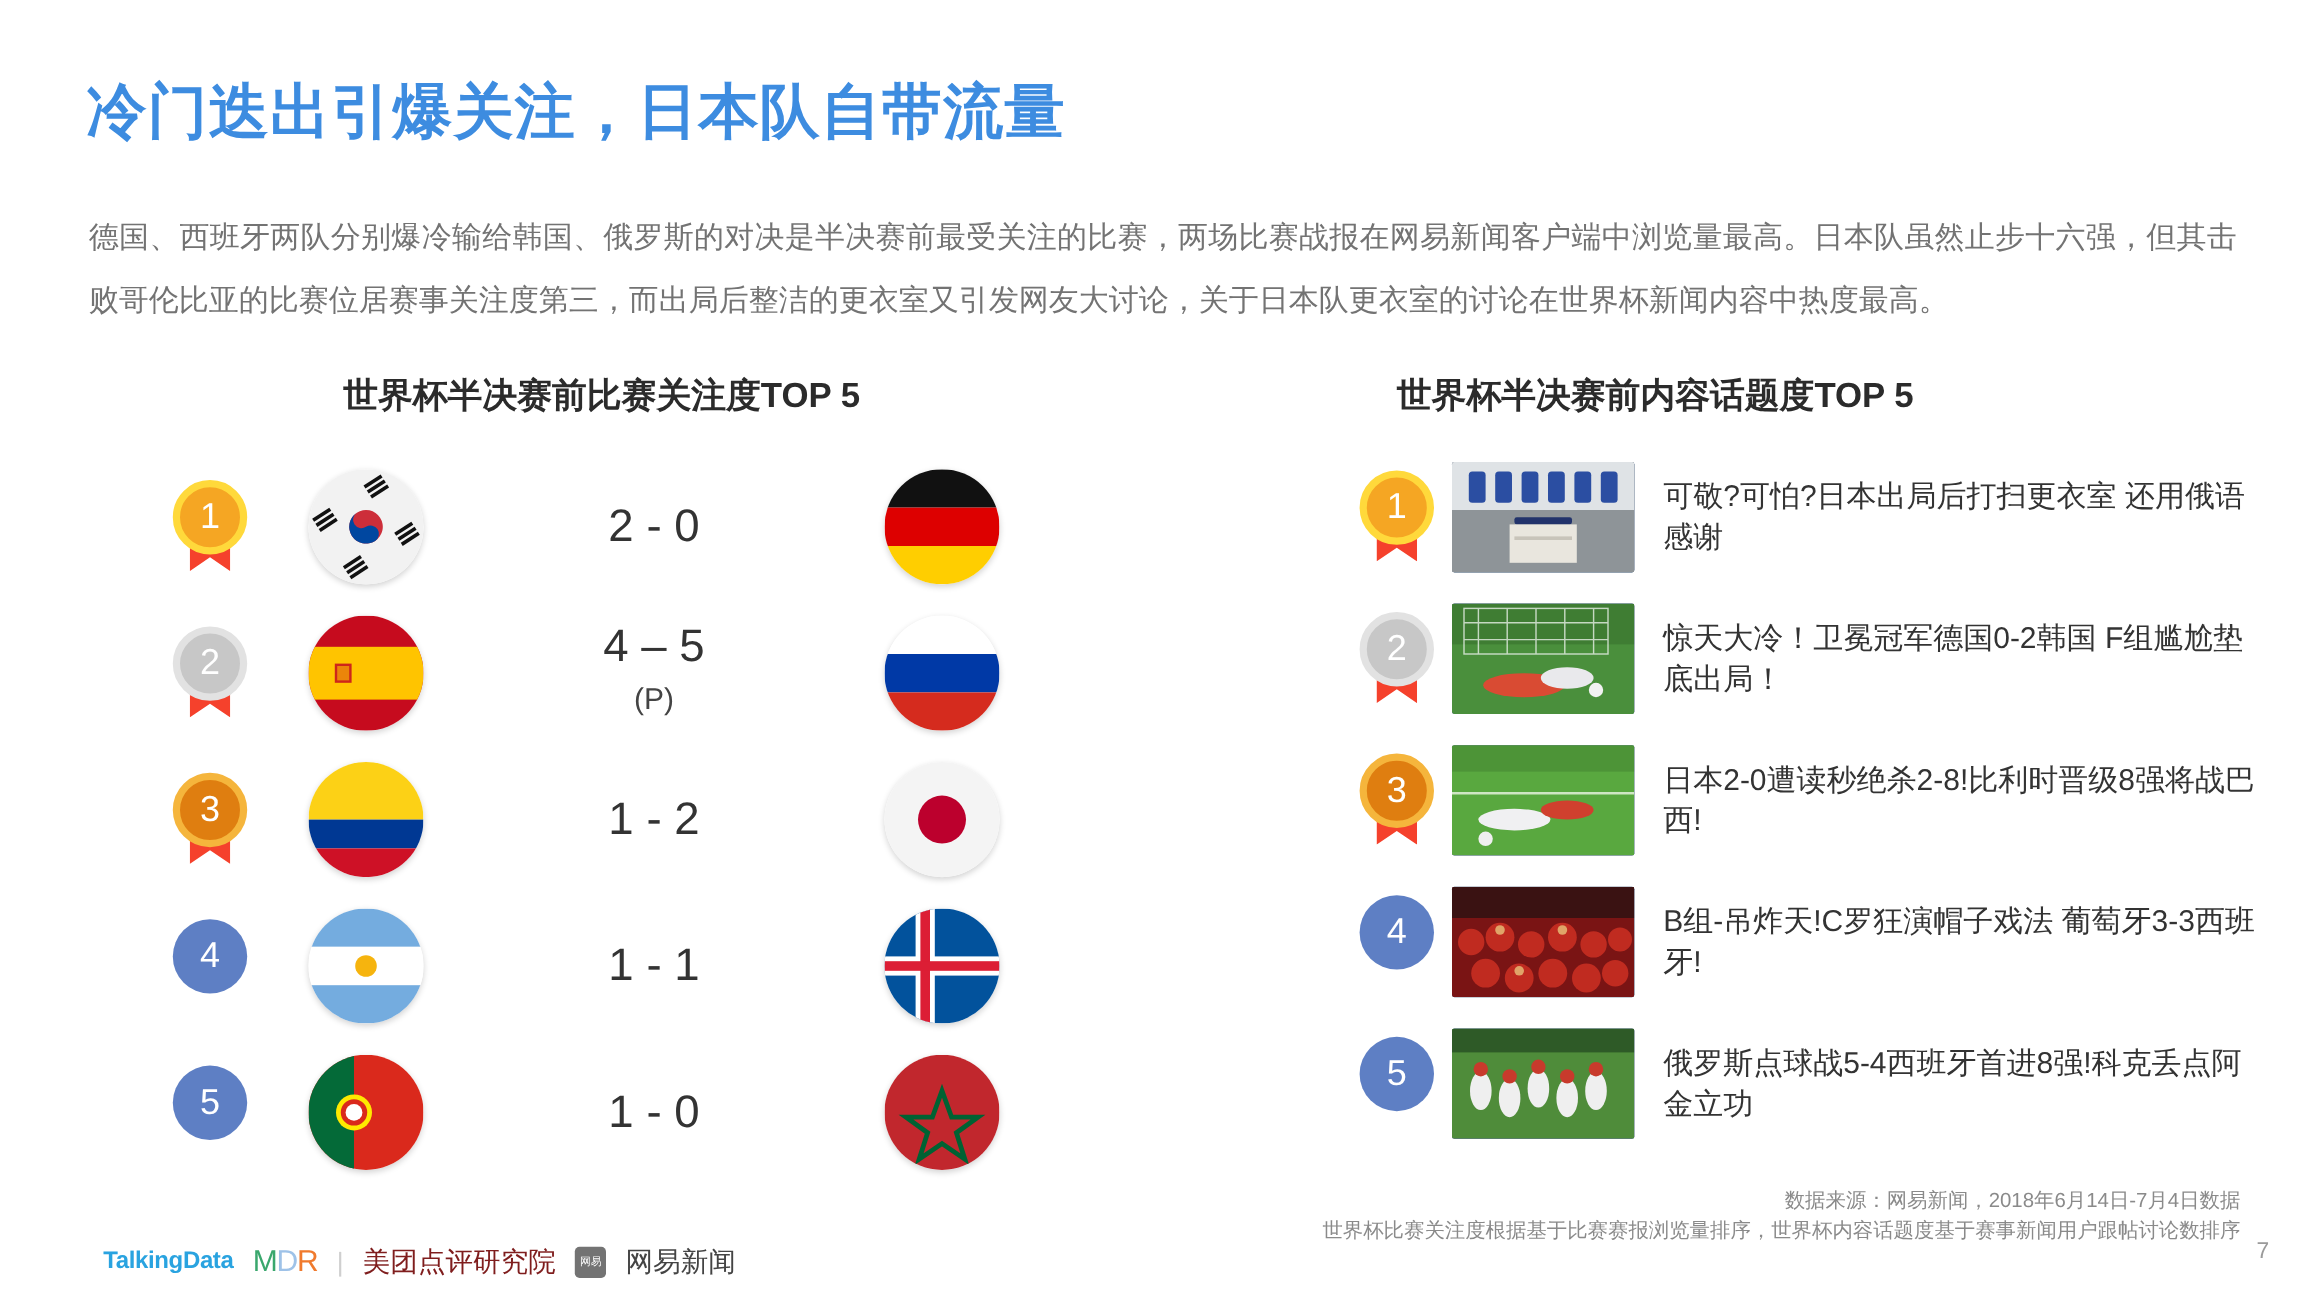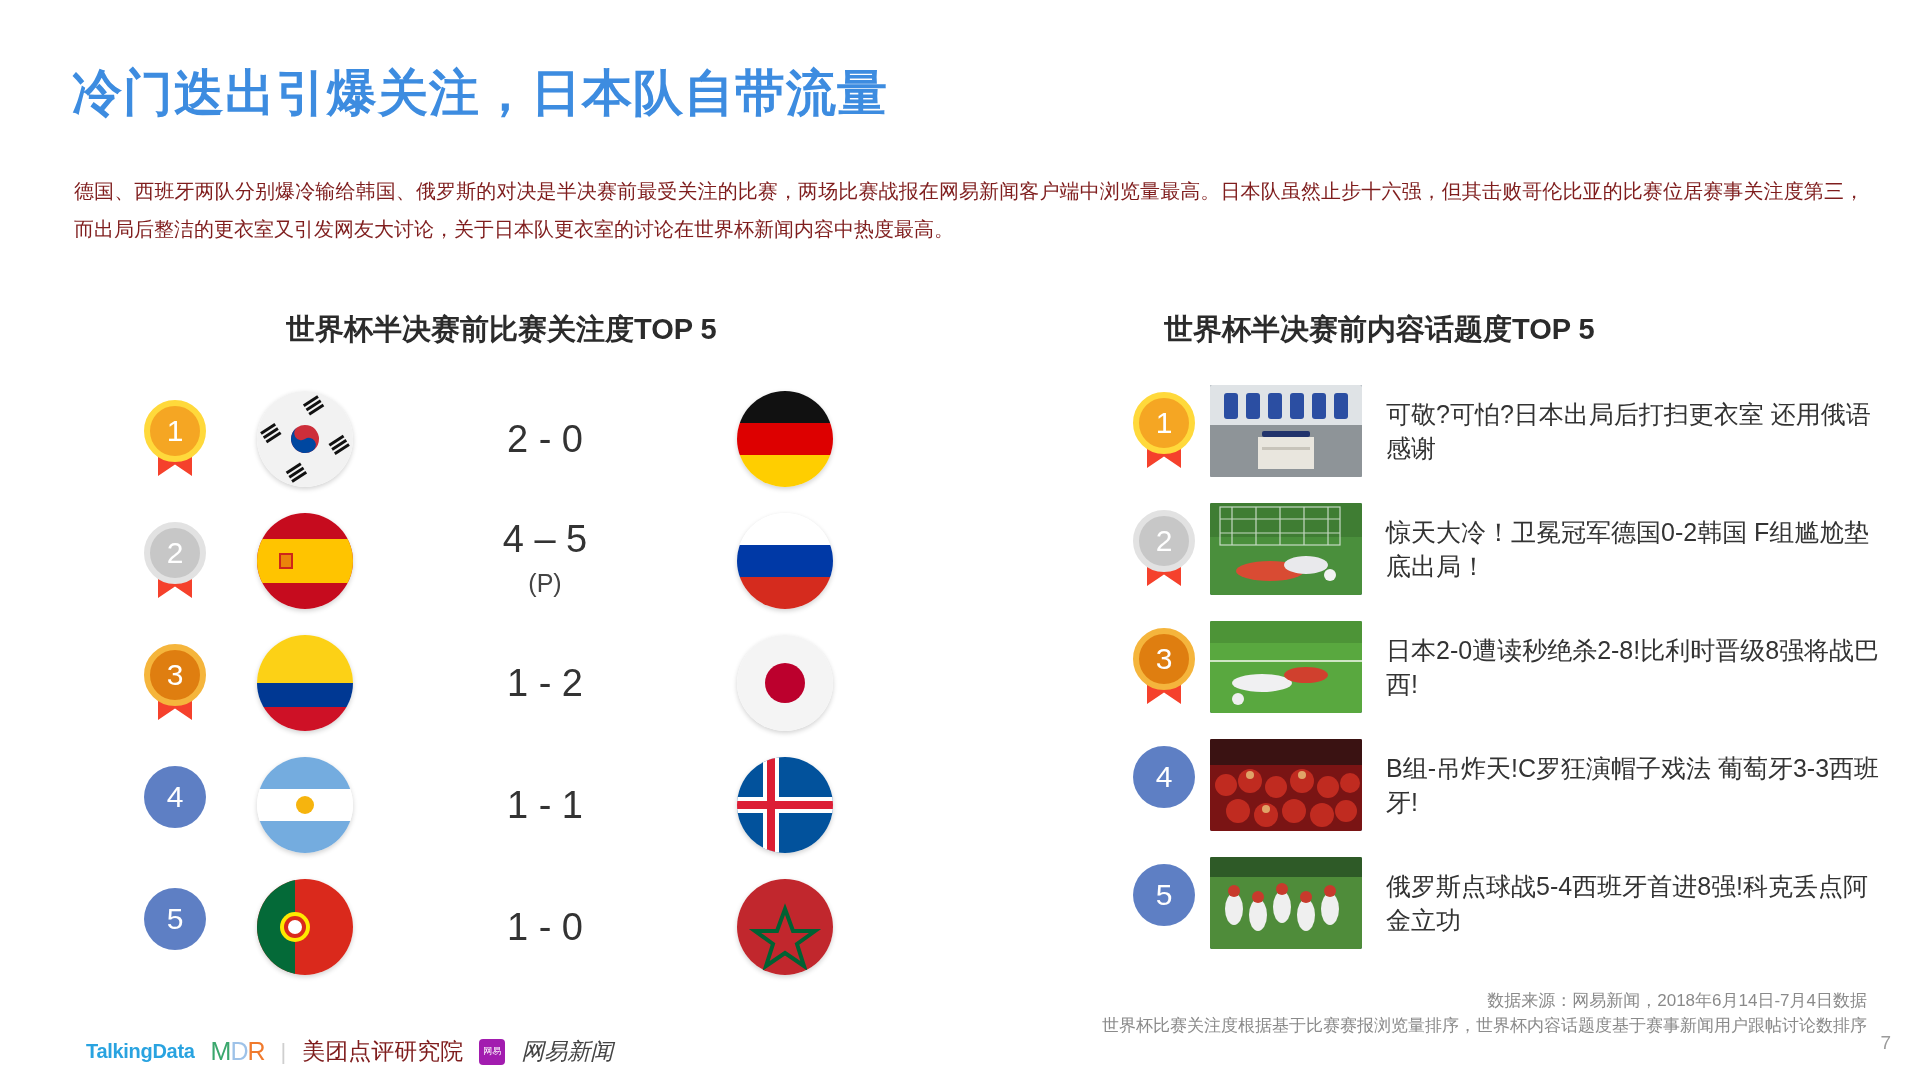--- a/index.html
+++ b/index.html
@@ -12,21 +12,21 @@
   .slide { position: relative; width: 1921px; height: 1052px; background: #fff; }
 
   
   .title {
     position: absolute; left: 72px; top: 60px;
     font-size: 50px; font-weight: bold; color: #3d8ce0;
     letter-spacing: 1px; white-space: nowrap;
   }
   .intro {
     position: absolute; left: 74px; top: 172px; width: 1790px;
-    font-size: 20px; line-height: 38px; color: #7f1d1d;
+    font-size: 25px; line-height: 52px; color: #737373;
     text-align: justify;
   }
 
   
   .sec-head {
     position: absolute; font-size: 29px; font-weight: bold; color: #2b2b2b;
     white-space: nowrap;
   }
   .sec-head.left  { left: 286px; top: 310px; }
   .sec-head.right { left: 1164px; top: 310px; }
@@ -100,25 +100,25 @@
     display: flex; align-items: center; gap: 16px;
   }
   .logo-td { font-size: 20px; font-weight: bold; color: #29a3e0; letter-spacing: -.3px; }
   .logo-mdr { font-size: 25px; font-weight: normal; letter-spacing: -1px; }
   .logo-mdr .m { color: #3aa76d; }
   .logo-mdr .d { color: #9ec2e8; }
   .logo-mdr .r { color: #f07a2d; }
   .logo-sep { color: #cfcfcf; font-size: 22px; }
   .logo-mtdp { font-size: 23px; color: #7f1d1d; }
   .logo-163-icon {
-    width: 26px; height: 26px; background: #a21caf; border-radius: 4px;
+    width: 26px; height: 26px; background: #737373; border-radius: 4px;
     display:inline-flex; align-items:center; justify-content:center;
     color:#fff; font-size: 9px; line-height: 9px; 
   }
-  .logo-163 { font-size: 23px; color: #444; font-style: italic; }
+  .logo-163 { font-size: 23px; color: #444; }
 </style>
 </head>
 <body>
 
 <div class="slide">
 
   <div class="title">冷门迭出引爆关注，日本队自带流量</div>
 
   <div class="intro">德国、西班牙两队分别爆冷输给韩国、俄罗斯的对决是半决赛前最受关注的比赛，两场比赛战报在网易新闻客户端中浏览量最高。日本队虽然止步十六强，但其击败哥伦比亚的比赛位居赛事关注度第三，而出局后整洁的更衣室又引发网友大讨论，关于日本队更衣室的讨论在世界杯新闻内容中热度最高。</div>
 

